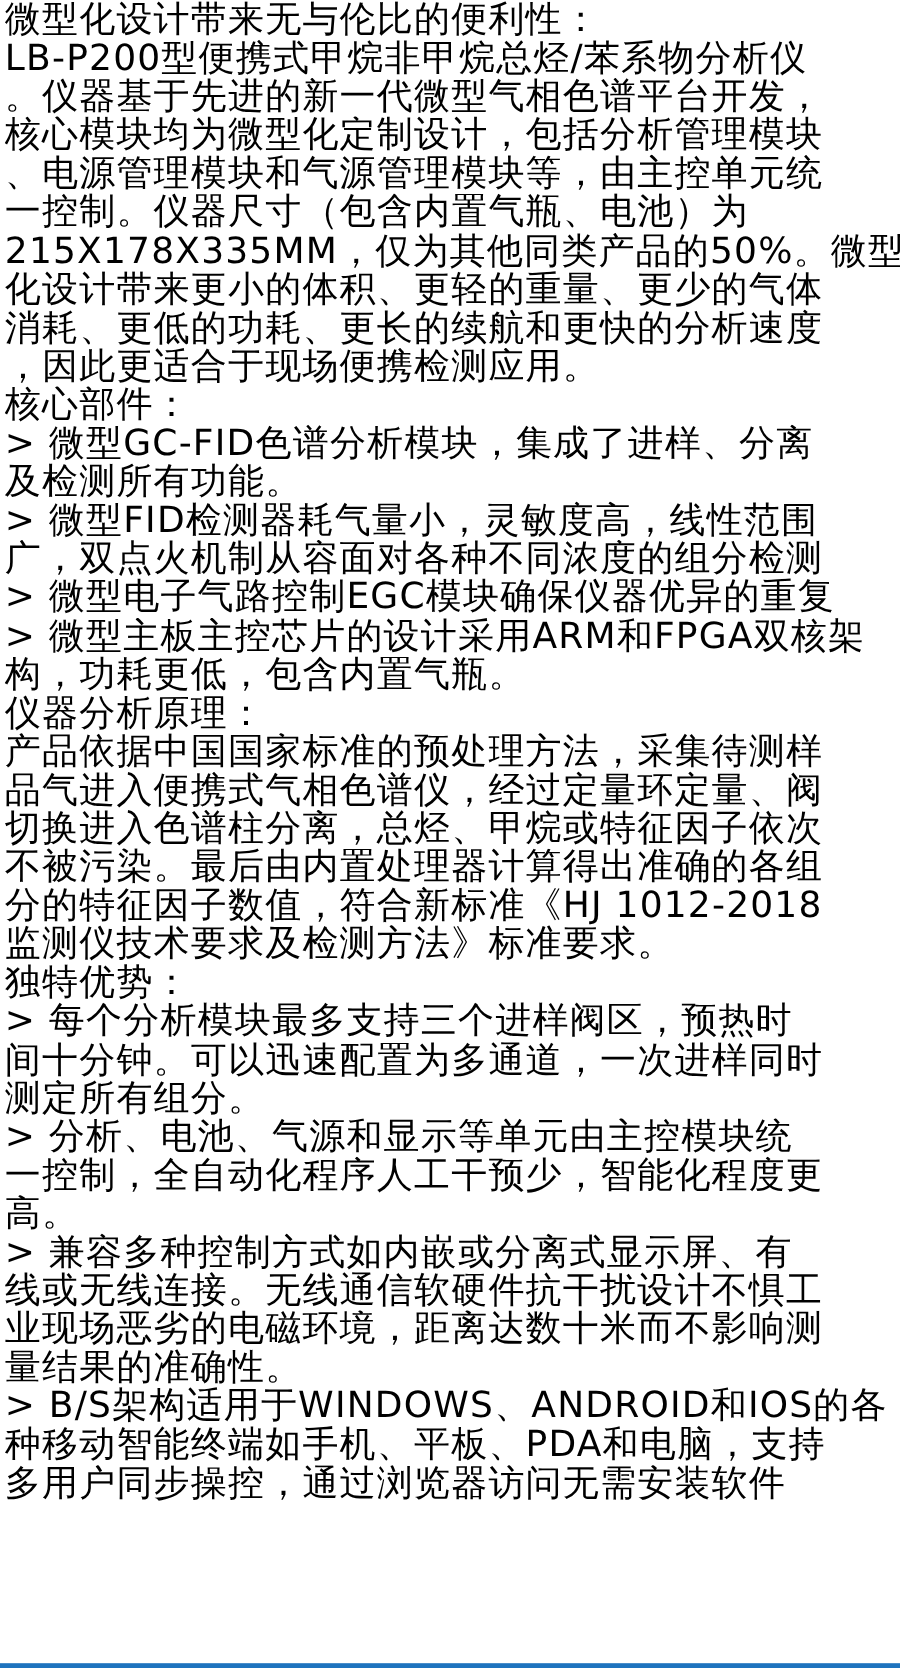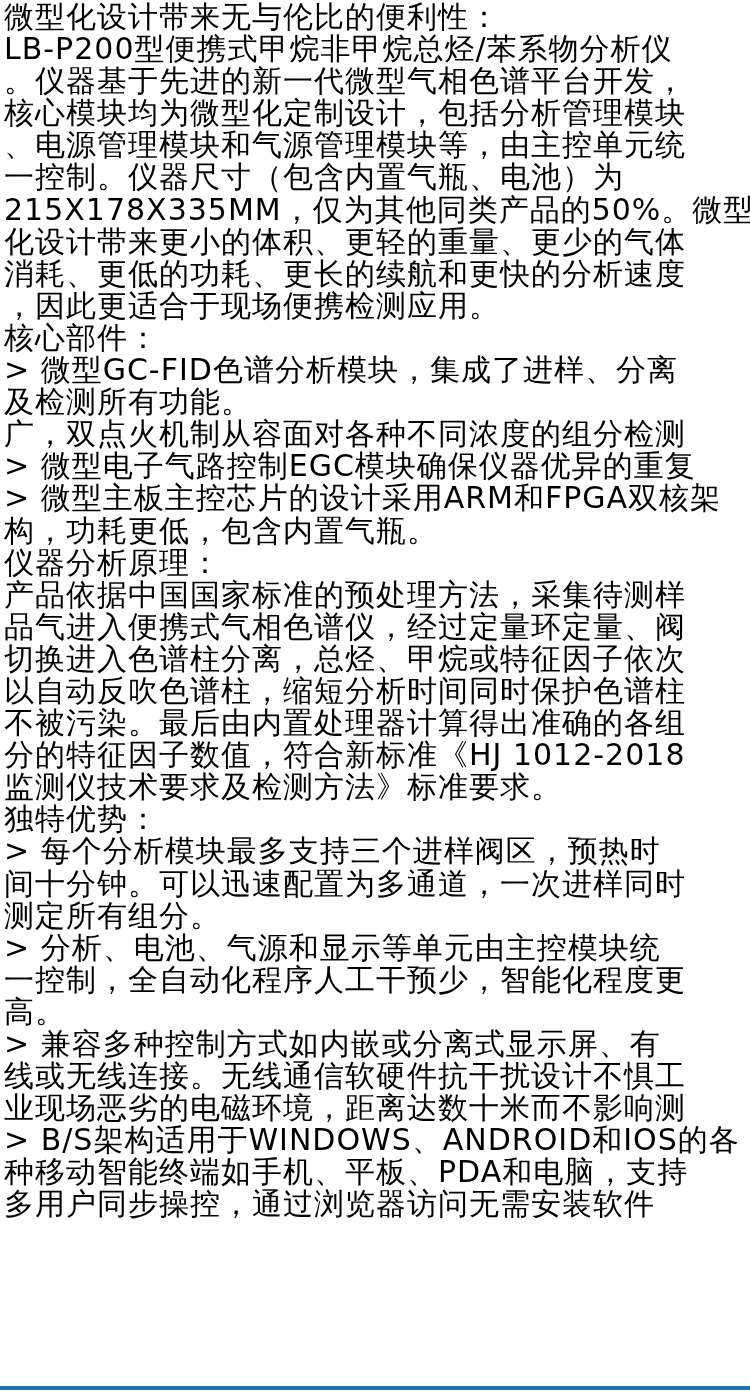--- a/index.html
+++ b/index.html
@@ -52,41 +52,42 @@
     <div class="line">核心模块均为微型化定制设计，包括分析管理模块</div>
     <div class="line">、电源管理模块和气源管理模块等，由主控单元统</div>
     <div class="line">一控制。仪器尺寸（包含内置气瓶、电池）为</div>
     <div class="line">215X178X335MM，仅为其他同类产品的50%。微型</div>
     <div class="line">化设计带来更小的体积、更轻的重量、更少的气体</div>
     <div class="line">消耗、更低的功耗、更长的续航和更快的分析速度</div>
     <div class="line">，因此更适合于现场便携检测应用。</div>
     <div class="line">核心部件：</div>
     <div class="line">&gt; 微型GC-FID色谱分析模块，集成了进样、分离</div>
     <div class="line">及检测所有功能。</div>
+    <div class="line">&gt; 微型FID检测器耗气量小，灵敏度高，线性范围</div>
     <div class="line">广，双点火机制从容面对各种不同浓度的组分检测</div>
     <div class="line">&gt; 微型电子气路控制EGC模块确保仪器优异的重复</div>
     <div class="line">&gt; 微型主板主控芯片的设计采用ARM和FPGA双核架</div>
     <div class="line">构，功耗更低，包含内置气瓶。</div>
     <div class="line">仪器分析原理：</div>
     <div class="line">产品依据中国国家标准的预处理方法，采集待测样</div>
     <div class="line">品气进入便携式气相色谱仪，经过定量环定量、阀</div>
     <div class="line">切换进入色谱柱分离，总烃、甲烷或特征因子依次</div>
-    <div class="line">以自动反吹色谱柱，缩短分析时间同时保护色谱柱</div>
     <div class="line">不被污染。最后由内置处理器计算得出准确的各组</div>
     <div class="line">分的特征因子数值，符合新标准《HJ 1012-2018</div>
     <div class="line">监测仪技术要求及检测方法》标准要求。</div>
     <div class="line">独特优势：</div>
     <div class="line">&gt; 每个分析模块最多支持三个进样阀区，预热时</div>
     <div class="line">间十分钟。可以迅速配置为多通道，一次进样同时</div>
     <div class="line">测定所有组分。</div>
     <div class="line">&gt; 分析、电池、气源和显示等单元由主控模块统</div>
     <div class="line">一控制，全自动化程序人工干预少，智能化程度更</div>
     <div class="line">高。</div>
     <div class="line">&gt; 兼容多种控制方式如内嵌或分离式显示屏、有</div>
     <div class="line">线或无线连接。无线通信软硬件抗干扰设计不惧工</div>
     <div class="line">业现场恶劣的电磁环境，距离达数十米而不影响测</div>
+    <div class="line">量结果的准确性。</div>
     <div class="line">&gt; B/S架构适用于WINDOWS、ANDROID和IOS的各</div>
     <div class="line">种移动智能终端如手机、平板、PDA和电脑，支持</div>
     <div class="line">多用户同步操控，通过浏览器访问无需安装软件</div>
   </main>
 
 <div class="bottom-white-strip"></div>
 <div class="bottom-bar" style="background: rgb(30, 115, 190);"></div>
 
 </body></html>

